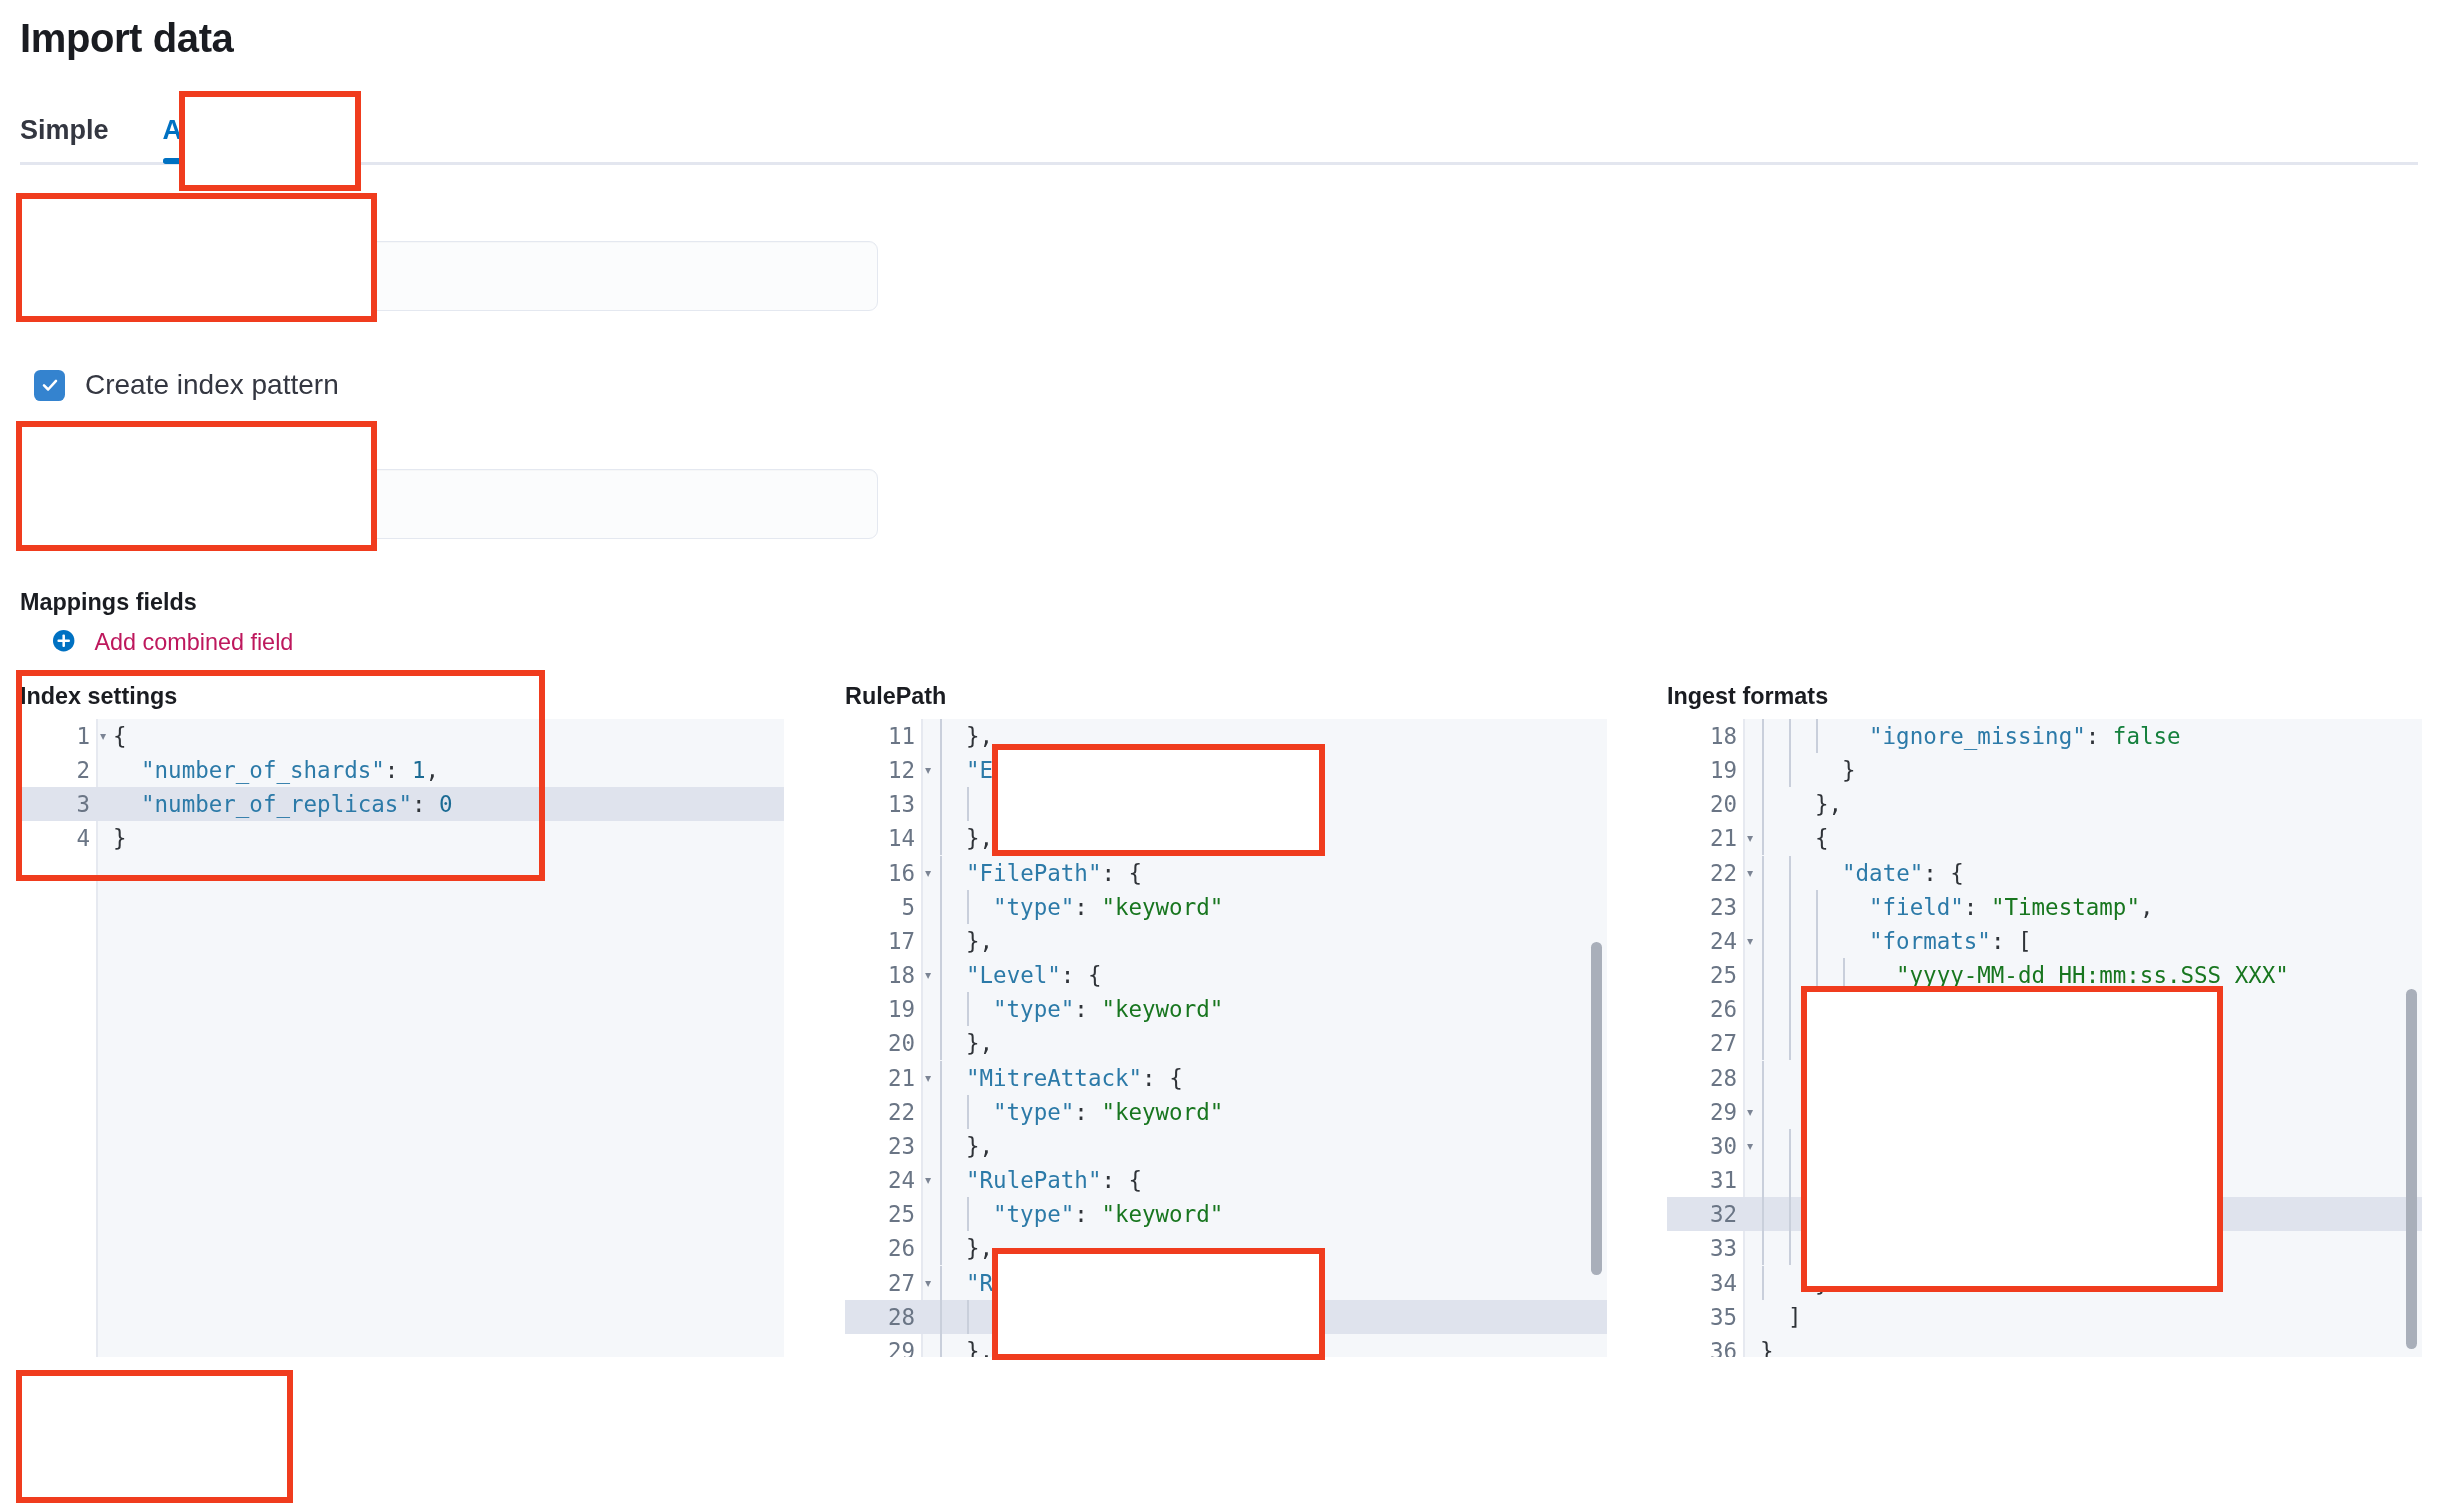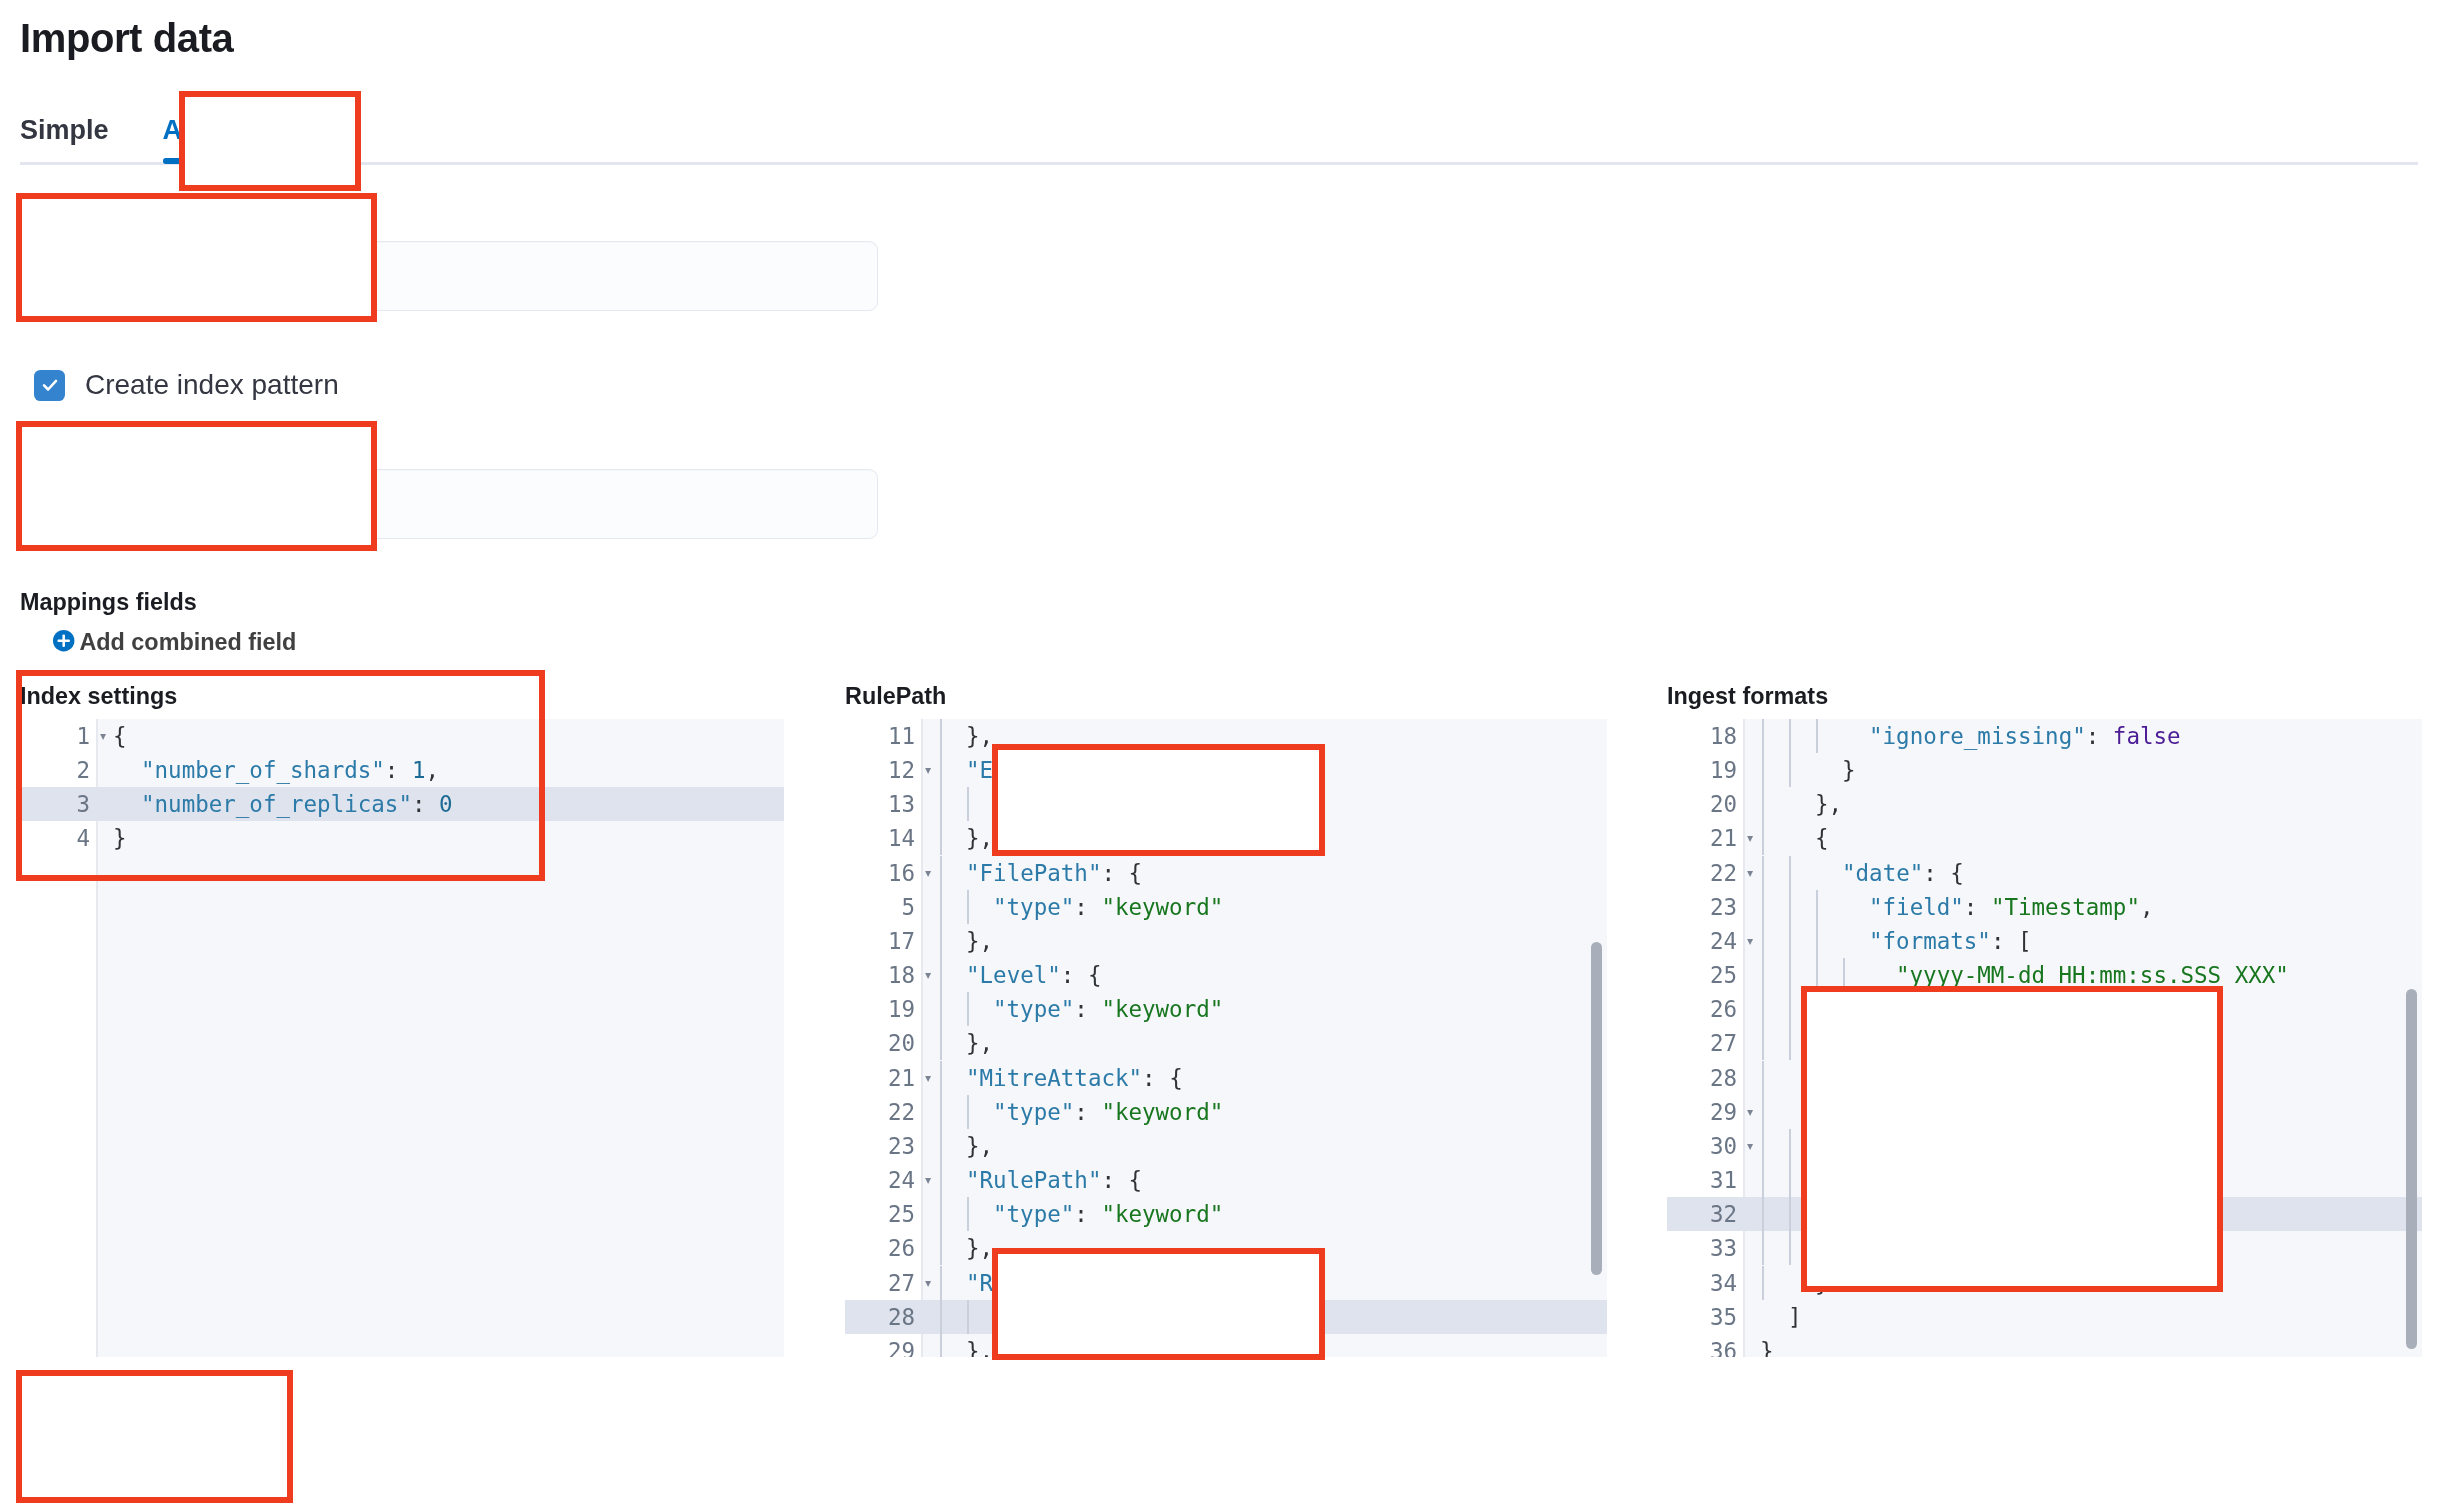--- a/index.html
+++ b/index.html
@@ -68,21 +68,21 @@
   .cb-check { width: 18px; height: 18px; display:block; }
   .cb-label { font-size: 28px; color: #343741; margin-left: 20px; }
 
   
   .combined-title { position: absolute; left: 20px; top: 589px; font-size: 23.4px; font-weight: 700; color:#1a1c21; }
   .add-combined {
     position: absolute; left: 52px; top: 629px;
     display:flex; align-items:center; cursor:pointer;
   }
   .plus-icon { width: 23.4px; height: 23.4px; flex:0 0 auto; }
-  .add-combined-label { font-size: 23.4px; color: #404040; margin-left: 4px; font-weight:700; }
+  .add-combined-label { font-size: 23.4px; color: #be185d; margin-left: 19px; font-weight:400; }
 
   
   .editor-title { position: absolute; font-size: 23.4px; font-weight: 700; color: #1a1c21; }
   .editor {
     position: absolute;
     background: #f5f7fa;
     overflow: hidden;
     font-family: "DejaVu Sans Mono", monospace;
     font-size: 22.5px;
     line-height: 34px;
@@ -107,21 +107,21 @@
   .fold {
     position: absolute; width: 18px; text-align: center; color:#7b8494;
     font-size: 15.3px; line-height: 34px;
   }
   .code {
     position: absolute; line-height: 34px; white-space: pre;
   }
   .tok-key { color: #2c7aa8; }
   .tok-str { color: #18761f; }
   .tok-num { color: #1a6a93; }
-  .tok-bool { color: #4c1d95; margin-top: 12px; }
+  .tok-bool { color: #15803d; margin-top: 12px; }
   .tok-pun { color: #2f3338; }
   .guide {
     position: absolute; top: 0; height: 34px; width: 1.8px; background: #c9cfdb;
   }
 
   .scrollbar-track { position: absolute; width: 12.6px; }
   .scrollbar-thumb { position: absolute; width: 10.8px; border-radius: 5.4px; background: #a9afba; }
 
   
   .import-btn {

